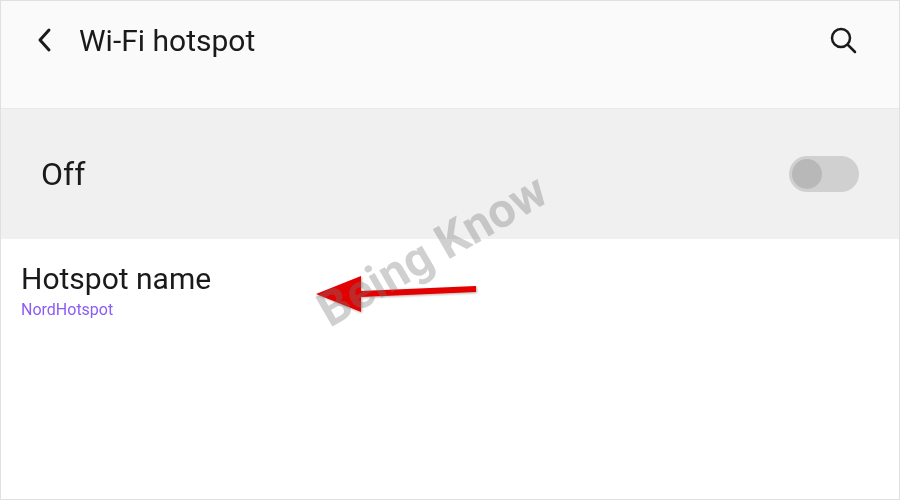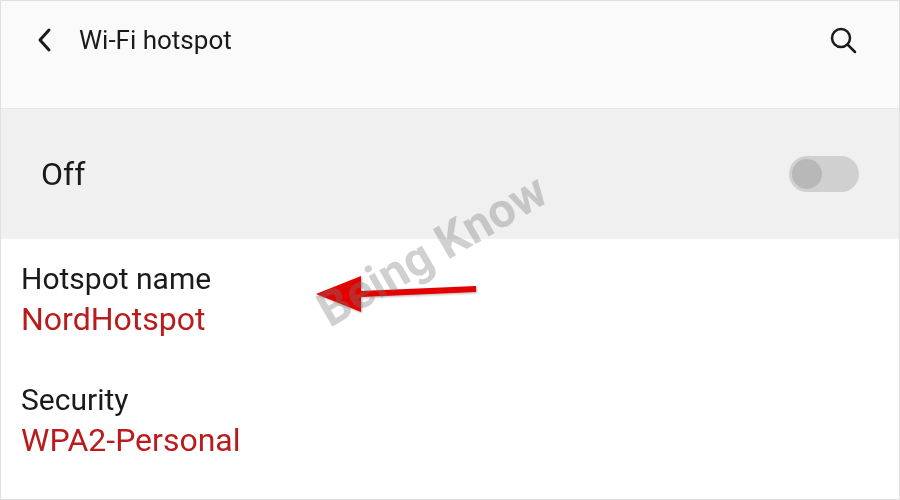--- a/index.html
+++ b/index.html
@@ -33,21 +33,21 @@
     .back-icon {
       width: 28px;
       height: 28px;
       display: flex;
       align-items: center;
       justify-content: center;
       margin-right: 20px;
       cursor: pointer;
     }
     .page-title {
-      font-size: 26px;
+      font-size: 30px;
       font-weight: 400;
       color: #1a1a1a;
       flex: 1;
     }
     .search-icon {
       width: 32px;
       height: 32px;
       display: flex;
       align-items: center;
       justify-content: center;
@@ -94,23 +94,23 @@
       background: #fff;
       cursor: pointer;
     }
     .setting-title {
       font-size: 30px;
       font-weight: 400;
       color: #1a1a1a;
       margin-bottom: 4px;
     }
     .setting-value {
-      font-size: 32px;
+      font-size: 16px;
       font-weight: 400;
-      color: #b91c1c;
+      color: #8b5cf6;
     }
     .watermark {
       position: absolute;
       top: 50%;
       left: 48%;
       transform: translate(-50%, -50%) rotate(-30deg);
       font-size: 48px;
       font-weight: bold;
       color: rgba(120, 120, 120, 0.35);
       pointer-events: none;
@@ -151,24 +151,20 @@
     <div class="toggle-switch">
       <div class="toggle-knob"></div>
     </div>
   </div>
 
   <div class="setting-item">
     <div class="setting-title">Hotspot name</div>
     <div class="setting-value">NordHotspot</div>
   </div>
 
-  <div class="setting-item">
-    <div class="setting-title">Security</div>
-    <div class="setting-value">WPA2-Personal</div>
-  </div>
 
   <div class="watermark">Being Know</div>
 
   <svg class="arrow" width="170" height="55" viewBox="0 0 170 55">
     <defs>
       <filter id="shadow" x="-20%" y="-20%" width="140%" height="140%">
         <feDropShadow dx="1" dy="1" stdDeviation="1" flood-opacity="0.3"></feDropShadow>
       </filter>
     </defs>
     <path d="M 165 20 L 50 25 L 50 10 L 5 28 L 50 46 L 50 31 L 165 26 Z" fill="#e30000" filter="url(#shadow)"></path>

